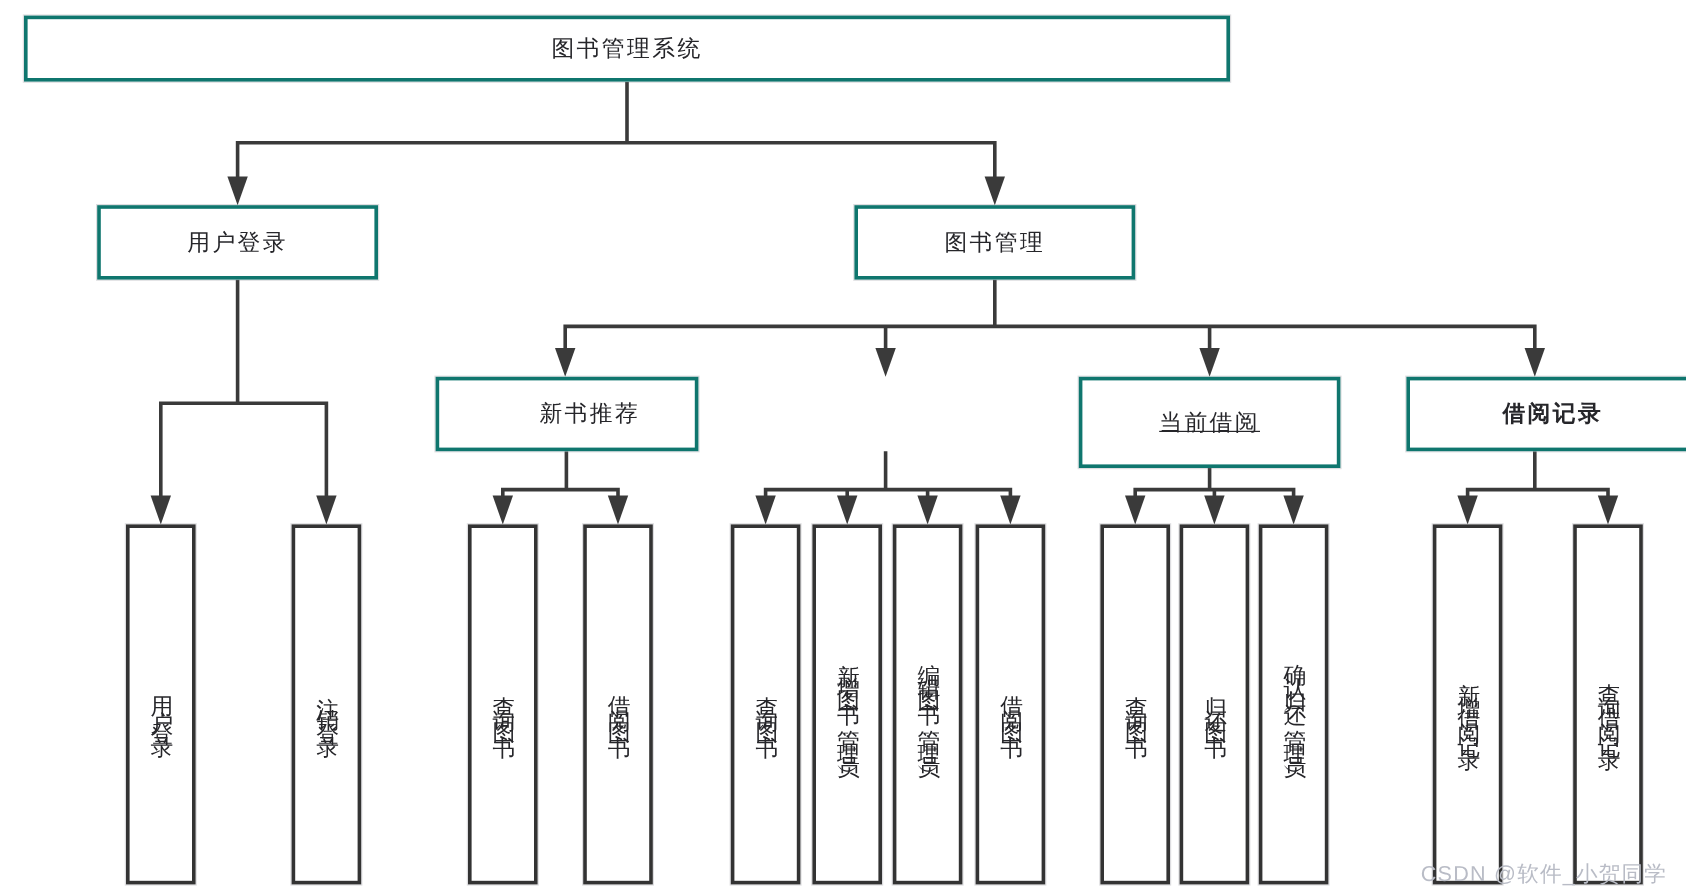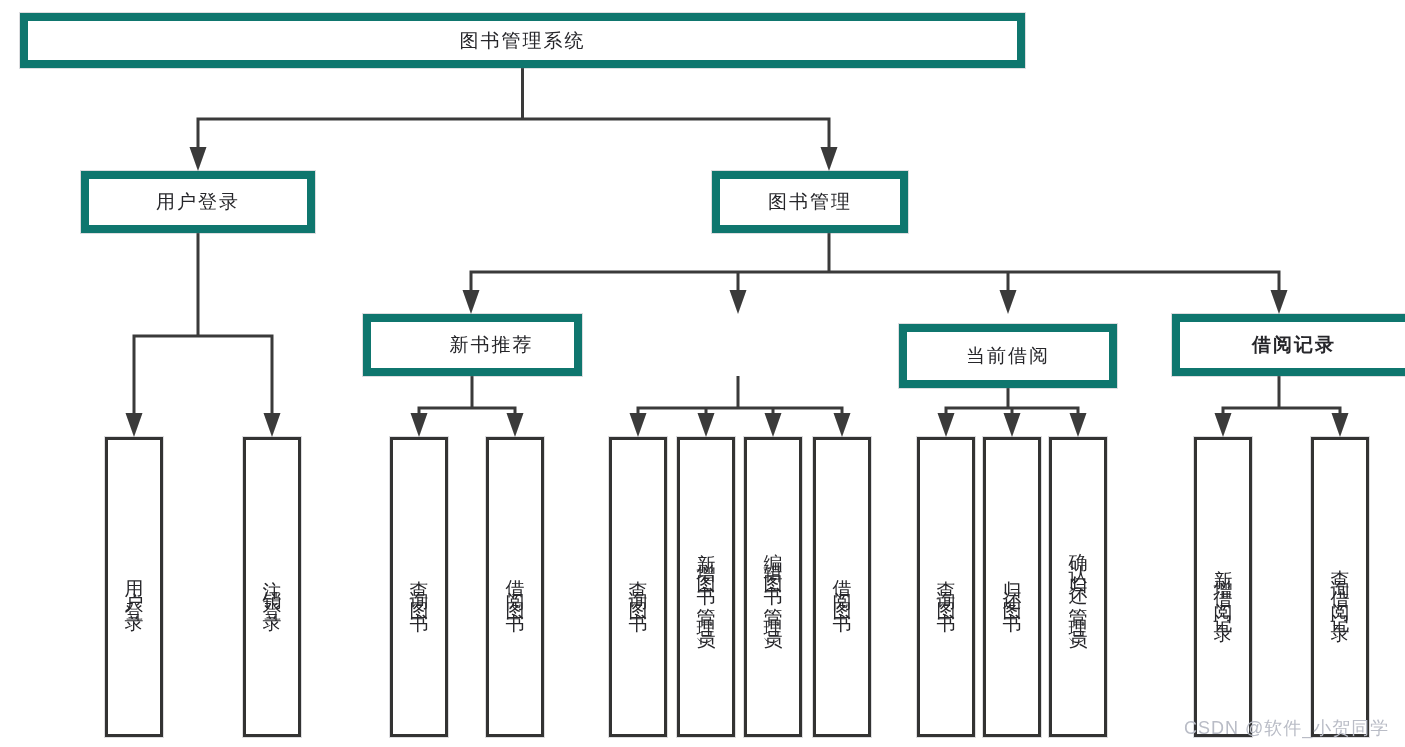--- a/index.html
+++ b/index.html
@@ -1,21 +1,21 @@
 <!DOCTYPE html>
 <html><head>
 <meta charset="utf-8">
 <style>
   html,body{margin:0;padding:0;background:#ffffff;}
   body{font-family:"Liberation Sans","DejaVu Sans",sans-serif;color:#26262a;}
   #canvas{position:relative;width:1405px;height:747px;background:#ffffff;overflow:hidden;}
   #connectors{position:absolute;left:0;top:0;z-index:1;}
   .hbox{
     position:absolute;z-index:2;background:#ffffff;
-    border:8px solid #0f766e;box-sizing:border-box;
+    border:3px solid #0f766e;box-sizing:border-box;
     display:flex;align-items:center;justify-content:center;
     font-size:19px;letter-spacing:2px;color:#26262a;
     box-shadow:0 0 0 1px rgba(120,120,130,0.25);
   }
   .vbox{
     position:absolute;z-index:2;top:437px;width:58px;height:300px;
     background:#ffffff;border:3px solid #333333;box-sizing:border-box;
     writing-mode:vertical-rl;text-orientation:mixed;
     line-height:52px;text-align:center;
     font-size:19px;letter-spacing:11px;color:#26262a;
@@ -63,28 +63,28 @@
       </g>
   </svg>
 
   <div class="hbox" style="left:20px;top:13px;width:1005px;height:55px;">
     <span>图书管理系统</span>
   </div>
 
   <div class="hbox" style="left:81px;top:171px;width:234px;height:62px;">
     <span>用户登录</span>
   </div>
-  <div class="hbox" style="left:712px;top:171px;width:196px;height:62px;">
+  <div class="hbox" style="left:712px;top:171px;width:234px;height:62px;">
     <span>图书管理</span>
   </div>
 
   <div class="hbox" style="left:363px;top:314px;width:219px;height:62px;padding-left:38px;">
     <span>新书推荐</span>
   </div>
-  <div class="hbox" style="left:899px;top:324px;width:218px;height:64px;">
+  <div class="hbox" style="left:899px;top:314px;width:218px;height:76px;text-decoration:underline;">
     <span>当前借阅</span>
   </div>
   <div class="hbox" style="left:1172px;top:314px;width:244px;height:62px;font-weight:bold;">
     <span>借阅记录</span>
   </div>
 
   <div class="vbox" style="left:105px;">用户登录</div>
   <div class="vbox" style="left:243px;">注销登录</div>
 
   <div class="vbox" style="left:390px;">查询图书</div>

